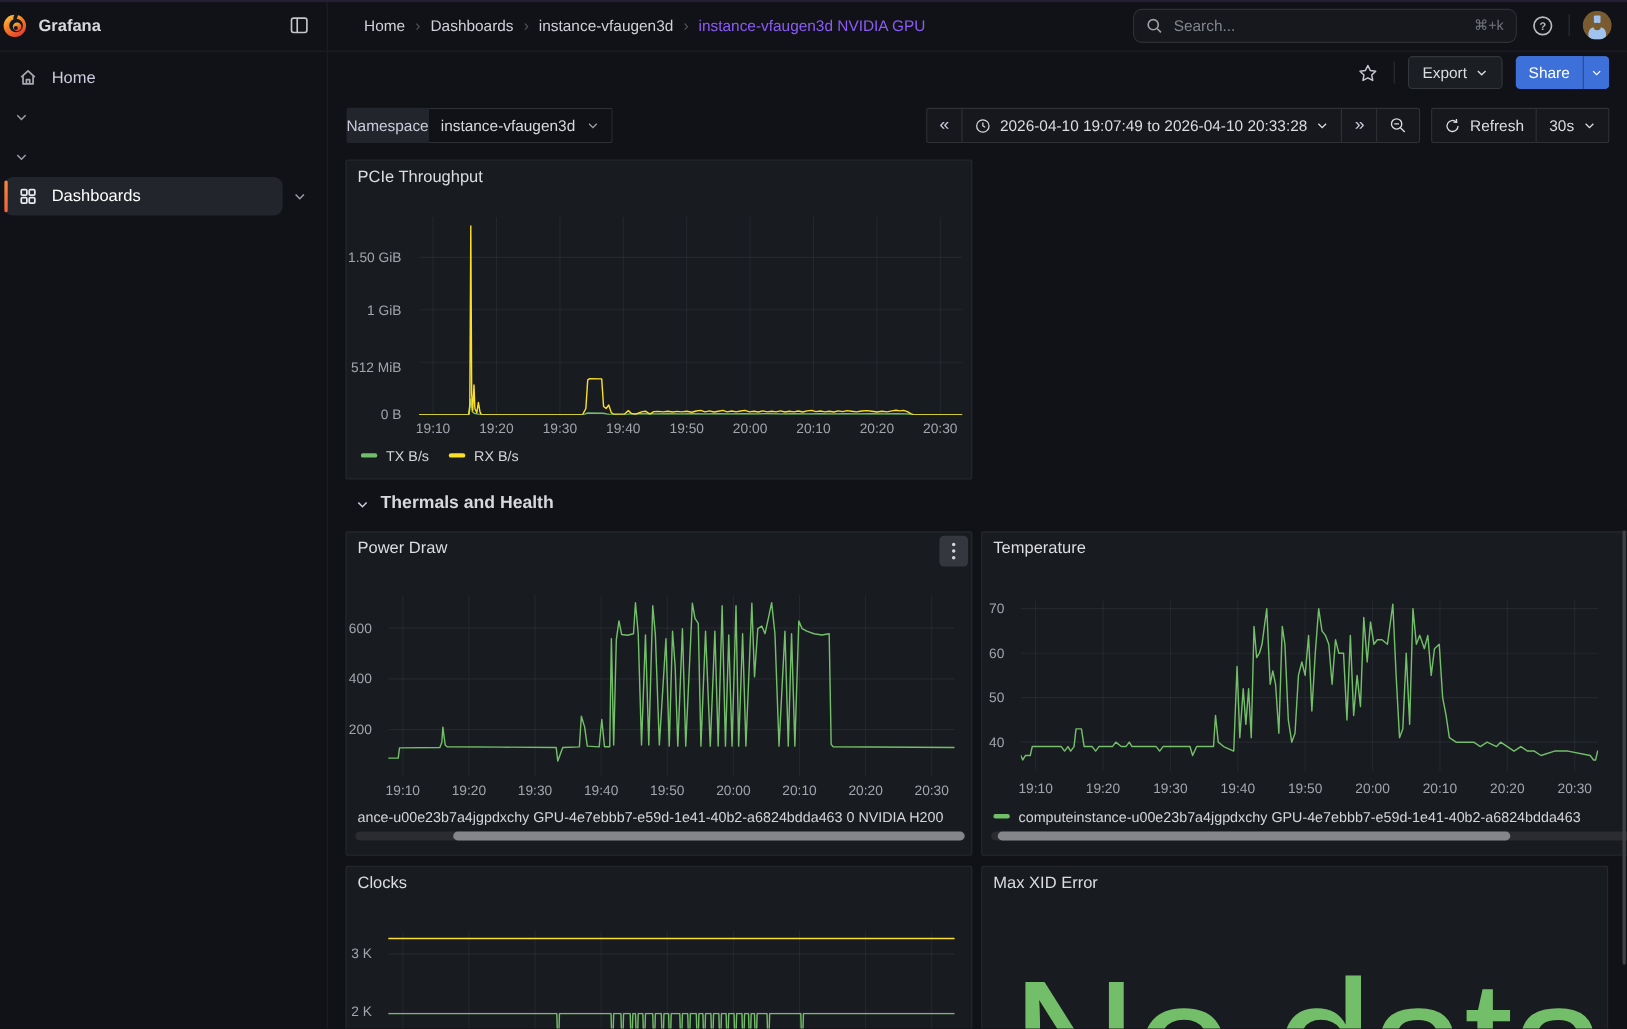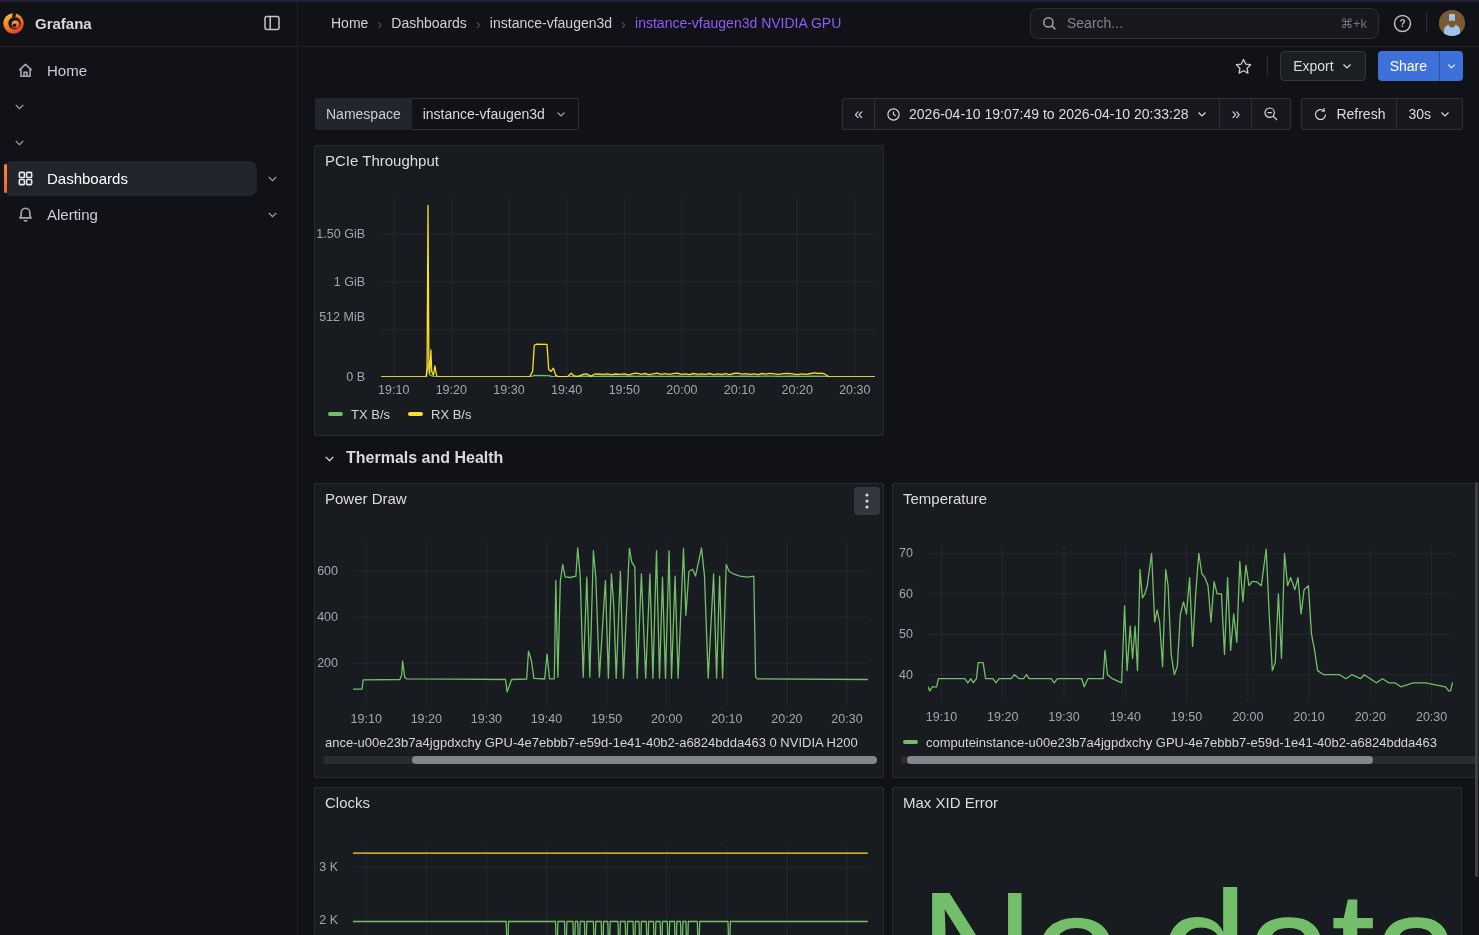--- a/index.html
+++ b/index.html
@@ -45,21 +45,21 @@
   
   .main{position:absolute;left:299px;top:47px;right:0;bottom:0}
   .toolbar{position:absolute;top:2px;left:0;right:0;height:34px;display:flex;align-items:center;justify-content:flex-end;gap:12px;padding:0 16px}
   .btn{height:30px;border-radius:4px;border:1px solid #34363d;background:#1b1e23;color:#dcdde3;font-size:14px;font-weight:500;display:inline-flex;align-items:center;gap:7px;padding:0 12px}
   .share-wrap{display:inline-flex}
   .btn-share{height:30px;background:#3d71d9;border:none;color:#fff;font-size:14px;font-weight:500;border-radius:4px 0 0 4px;padding:0 12px;display:inline-flex;align-items:center}
   .share-caret{height:30px;width:24px;background:#3d71d9;border:none;border-left:1px solid rgba(17,18,23,.35);border-radius:0 4px 4px 0;display:inline-flex;align-items:center;justify-content:center}
 
   .controls{position:absolute;top:51px;left:16px;right:16px;height:32px;display:flex;align-items:center;justify-content:space-between}
   .ns-picker{display:flex;height:32px}
-  .ns-label{background:#22252b;border-radius:2px 0 0 2px;display:flex;align-items:center;padding:0 11px;font-size:14px;font-weight:500;color:#ccccdc}
+  .ns-label{background:#22252b;border-radius:2px 0 0 2px;display:flex;align-items:center;padding:0 0;font-size:14px;font-weight:500;color:#ccccdc}
   .ns-value{display:flex;align-items:center;gap:10px;padding:0 11px;border:1px solid #2e3036;border-left:none;border-radius:0 2px 2px 0;font-size:14px;color:#d8d9df;background:#111217;cursor:pointer}
   .right-controls{display:flex;gap:10px}
   .tgroup{display:flex;height:32px;border:1px solid #2e3036;border-radius:2px;background:#16181d;align-items:stretch;box-sizing:border-box}
   .tseg{display:flex;align-items:center;gap:8px;padding:0 11px;border-left:1px solid #2e3036;font-size:14px;font-weight:500;color:#dcdde3;background:none;border-top:none;border-bottom:none;border-right:none}
   .tseg:first-child{border-left:none}
   .arrow-glyph{font-size:16px;color:#ccccdc;line-height:1}
 
   
   .section-row{position:absolute;left:24px;top:402px;display:flex;align-items:center;gap:10px}
   .section-title{font-size:16px;font-weight:600;color:#d8d9df}
@@ -220,36 +220,20 @@
             </svg>
           </span>
           <span class="item-label">Dashboards</span>
         </span>
         <span class="chev">
           <svg width="13" height="13" viewBox="0 0 24 24" fill="none" stroke="#9da0a8" stroke-width="2.4">
             <polyline points="5,9 12,16 19,9"></polyline>
           </svg>
         </span>
       </div>
-      <div class="nav-item">
-        <span class="item-main">
-          <span>
-            <svg width="17" height="17" viewBox="0 0 16 16" fill="none" stroke="#a6a9b0" stroke-width="1.5" stroke-linejoin="round">
-              <path d="M8 2.1a4.1 4.1 0 0 1 4.1 4.1v3l1.2 2H2.7l1.2-2v-3A4.1 4.1 0 0 1 8 2.1z"></path>
-              <path d="M6.6 13.2a1.5 1.5 0 0 0 2.8 0"></path>
-            </svg>
-          </span>
-          <span class="item-label">Alerting</span>
-        </span>
-        <span class="chev">
-          <svg width="13" height="13" viewBox="0 0 24 24" fill="none" stroke="#9da0a8" stroke-width="2.4">
-            <polyline points="5,9 12,16 19,9"></polyline>
-          </svg>
-        </span>
-      </div>
     </nav>
 </aside>
 
 <div class="main">
 
   <div class="toolbar">
     <button class="icon-btn" aria-label="favorite">
       <svg width="19" height="19" viewBox="0 0 24 24" fill="none" stroke="#c6c8cf" stroke-width="1.7" stroke-linejoin="round">
         <path d="M12 3.2l2.8 5.7 6.2.9-4.5 4.4 1.1 6.2-5.6-3-5.6 3 1.1-6.2L3 9.8l6.2-.9z"></path>
       </svg>
@@ -325,21 +309,21 @@
         </button>
       </div>
     </div>
   </div>
 
   <section class="panel" id="panel-pcie">
     <h2 class="panel-title">PCIe Throughput</h2>
     <div class="chart">
       <div class="y-axis">
           <span style="top: 180px;">0 B</span>
-          <span style="top: 120px;">512 MiB</span>
+          <span style="top: 137px;">512 MiB</span>
           <span style="top: 84.6px;">1 GiB</span>
           <span style="top: 37px;">1.50 GiB</span>
         </div>
       <div class="plot">
           <svg width="494" height="180" viewBox="0 0 494 180">
             <line x1="12.7" y1="0" x2="12.7" y2="180" stroke="rgba(204,204,220,0.07)" stroke-width="1"></line>
             <line x1="70.3" y1="0" x2="70.3" y2="180" stroke="rgba(204,204,220,0.07)" stroke-width="1"></line>
             <line x1="128.0" y1="0" x2="128.0" y2="180" stroke="rgba(204,204,220,0.07)" stroke-width="1"></line>
             <line x1="185.6" y1="0" x2="185.6" y2="180" stroke="rgba(204,204,220,0.07)" stroke-width="1"></line>
             <line x1="243.3" y1="0" x2="243.3" y2="180" stroke="rgba(204,204,220,0.07)" stroke-width="1"></line>

